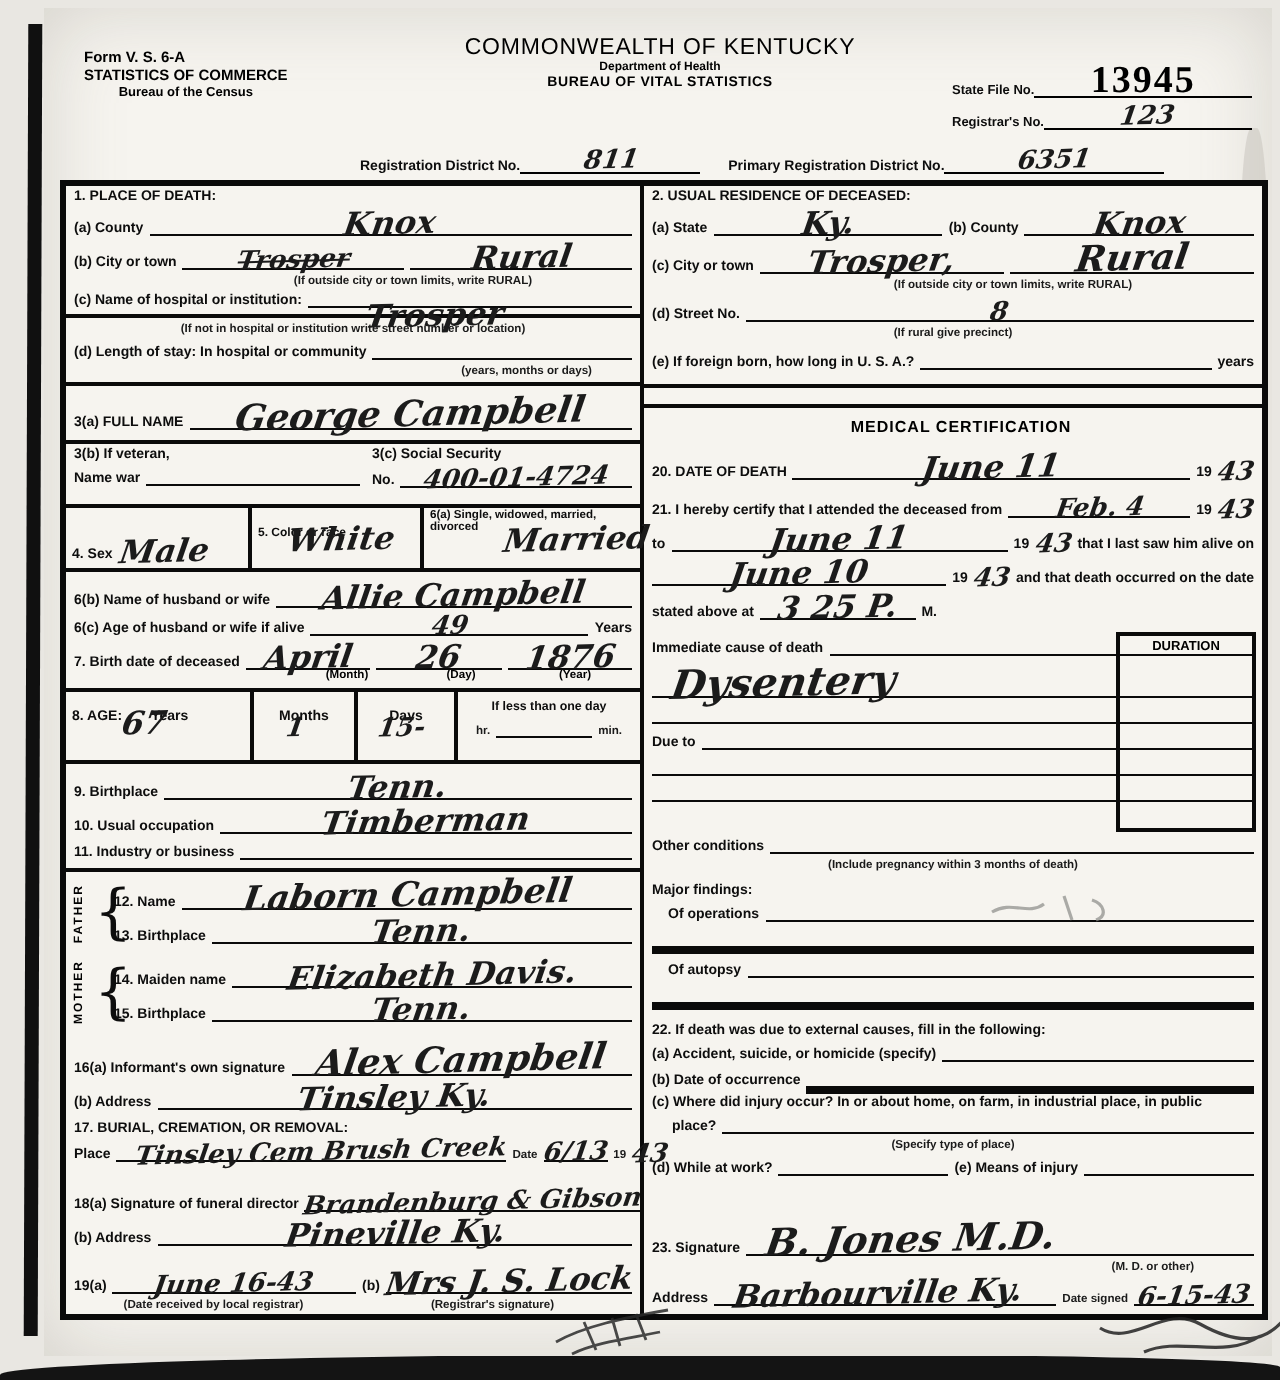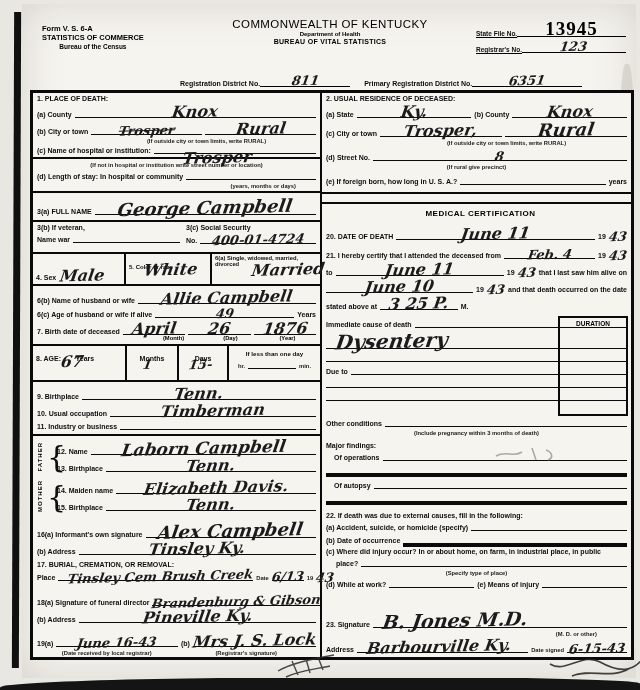--- a/index.html
+++ b/index.html
@@ -15,21 +15,21 @@
   .hdr{position:absolute;left:8px;top:8px;width:600px;height:78px;}
   .h-left{position:absolute;left:12px;top:12px;line-height:1.25;}
   .h-left .t1{font-weight:bold;font-size:7.5px;}
   .h-left .t2{font-weight:bold;font-size:7.5px;text-align:center;}
   .h-left .t3{font-weight:bold;font-size:6.5px;text-align:center;}
   .h-center{position:absolute;left:170px;top:6px;width:260px;text-align:center;line-height:1.15;}
   .h-center .c1{font-weight:normal;font-size:11.5px;letter-spacing:.4px;}
   .h-center .c2{font-weight:bold;font-size:6px;}
   .h-center .c3{font-weight:bold;font-size:7px;letter-spacing:.3px;}
   .h-center .c4{font-weight:bold;font-size:11px;letter-spacing:.6px;margin-top:2px;}
-  .h-right{position:absolute;right:4px;top:6px;width:150px;font-size:6.5px;font-weight:bold;text-decoration:underline;}
+  .h-right{position:absolute;right:4px;top:18px;width:150px;font-size:6.5px;font-weight:bold;}
   .h-right .frow{display:flex;align-items:flex-end;margin-bottom:3px;}
   .h-right .frow .fl{flex:1;border-bottom:1.5px solid #000;text-align:center;position:relative;}
   .statefile{font-family:"Liberation Serif",serif;font-weight:bold;font-size:19px;letter-spacing:1px;margin-bottom:-4px;display:inline-block;}
   .regline{position:absolute;left:150px;top:62px;width:460px;display:flex;align-items:flex-end;font-size:7px;font-weight:bold;}
   .regline .fl{border-bottom:1.5px solid #000;text-align:center;position:relative;}
 
   
   .form{position:absolute;left:8px;top:86px;width:598px;height:564px;border:3px solid #0a0a0a;display:flex;background:#f6f4ef;}
   .col-l{width:287px;border-right:2.5px solid #0a0a0a;display:flex;flex-direction:column;}
   .col-r{flex:1;display:flex;flex-direction:column;}

